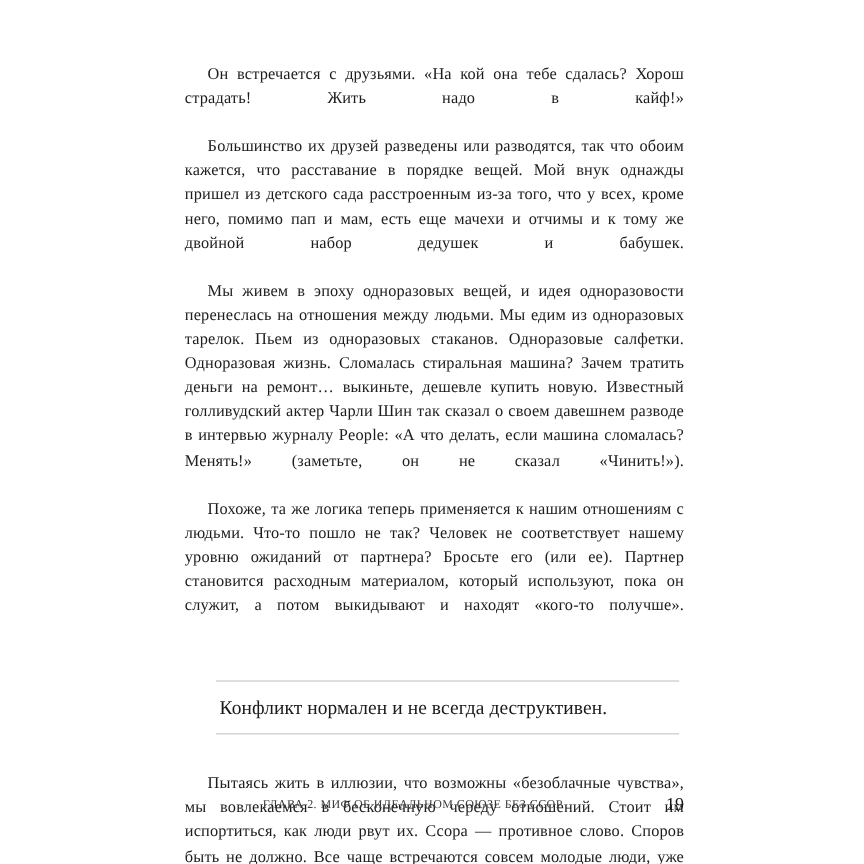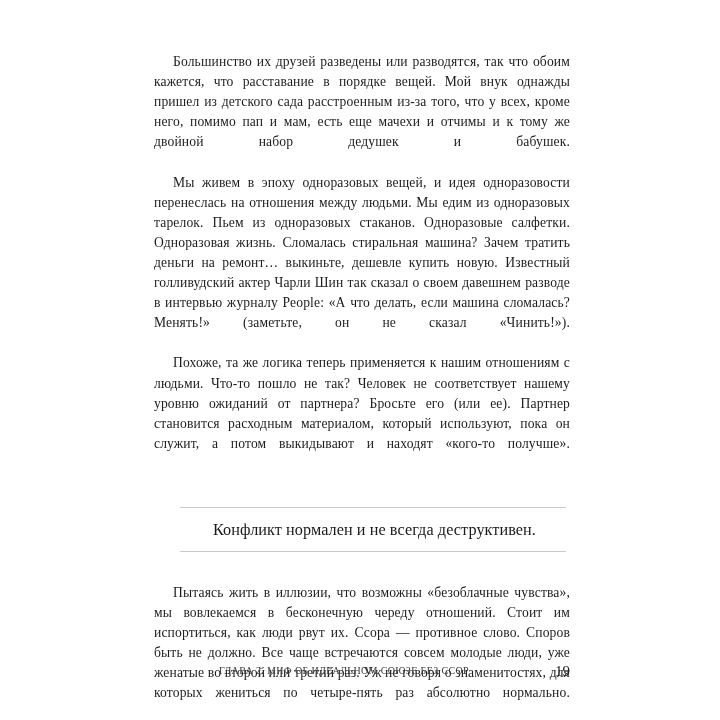--- a/index.html
+++ b/index.html
@@ -65,21 +65,21 @@
   .pq-rule {
     height: 1px;
     background: #c9c9c9;
     width: 100%;
   }
 
   .pq-text {
     font-size: 16.2px;
     line-height: 22px;
     padding: 11px 0 10px 3px;
-    text-align: center;
+    text-align: left;
     text-indent: 0;
     color: #1a1a1a;
     letter-spacing: 0.005em;
     white-space: nowrap;
   }
 
   #footer {
     position: absolute;
     left: 154px;
     top: 664px;
@@ -110,20 +110,21 @@
     text-align: right;
   }
 </style>
 </head>
 <body>
 
 <div id="page">
 
   <div id="text-column">
 
+    <p class="para">Он встречается с друзьями. «На кой она тебе сдалась? Хорош страдать! Жить надо в кайф!»</p>
     <p class="para">Большинство их друзей разведены или разводятся, так что обоим кажется, что расставание в порядке вещей. Мой внук однажды пришел из детского сада расстроенным из-за того, что у всех, кроме него, помимо пап и мам, есть еще мачехи и отчимы и к тому же двойной набор дедушек и бабушек.</p>
     <p class="para">Мы живем в эпоху одноразовых вещей, и идея одноразовости перенеслась на отношения между людьми. Мы едим из одноразовых тарелок. Пьем из одноразовых стаканов. Одноразовые салфетки. Одноразовая жизнь. Сломалась стиральная машина? Зачем тратить деньги на ремонт… выкиньте, дешевле купить новую. Известный голливудский актер Чарли Шин так сказал о своем давешнем разводе в интервью журналу People: «А что делать, если машина сломалась? Менять!» (заметьте, он не сказал «Чинить!»).</p>
     <p class="para">Похоже, та же логика теперь применяется к нашим отношениям с людьми. Что-то пошло не так? Человек не соответствует нашему уровню ожиданий от партнера? Бросьте его (или ее). Партнер становится расходным материалом, который используют, пока он служит, а потом выкидывают и находят «кого-то получше».</p>
 
     <div class="pullquote-block">
       <div class="pq-spacer-top"></div>
       <div class="pullquote-inner">
         <div class="pq-rule"></div>
         <div class="pq-text">Конфликт нормален и не всегда деструктивен.</div>
         <div class="pq-rule"></div>

